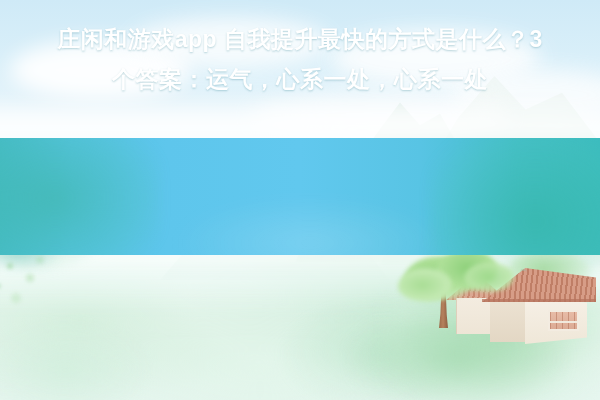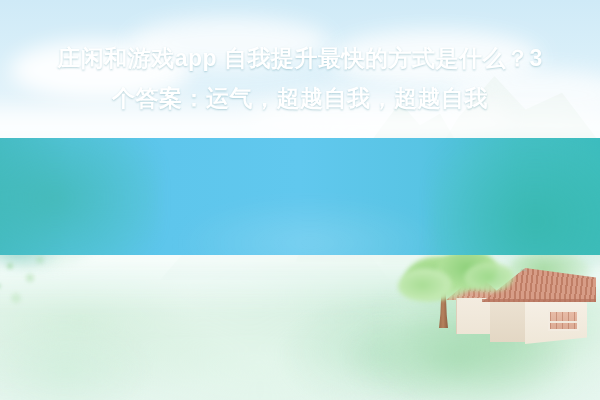--- a/index.html
+++ b/index.html
@@ -164,21 +164,20 @@
   .banner-text {
     position: absolute;
     left: 0; top: 0;
     width: 600px; height: 117px;
     display: flex;
     flex-direction: column;
     align-items: center;
     justify-content: center;
     box-sizing: border-box;
     padding: 0 12px;
-    margin-top: 19px;
   }
   .banner-line {
     color: #ffffff;
     font-size: 23px;
     font-weight: bold;
     line-height: 40px;
     letter-spacing: 0.5px;
     white-space: nowrap;
     text-shadow: 0 1px 2px rgba(20,110,130,0.28);
   }
@@ -406,16 +405,16 @@
   </div>
 
   <div class="banner">
     <div class="banner-tex-l"></div>
     <div class="banner-tex-r"></div>
     <div class="banner-tex-c"></div>
   </div>
 
   <div class="banner-text">
     <div class="banner-line">庄闲和游戏app 自我提升最快的方式是什么？3</div>
-    <div class="banner-line">个答案：运气，超越自我，超越自我</div>
+    <div class="banner-line">个答案：运气，心系一处，心系一处</div>
   </div>
 
 </div>
 
 </body></html>

